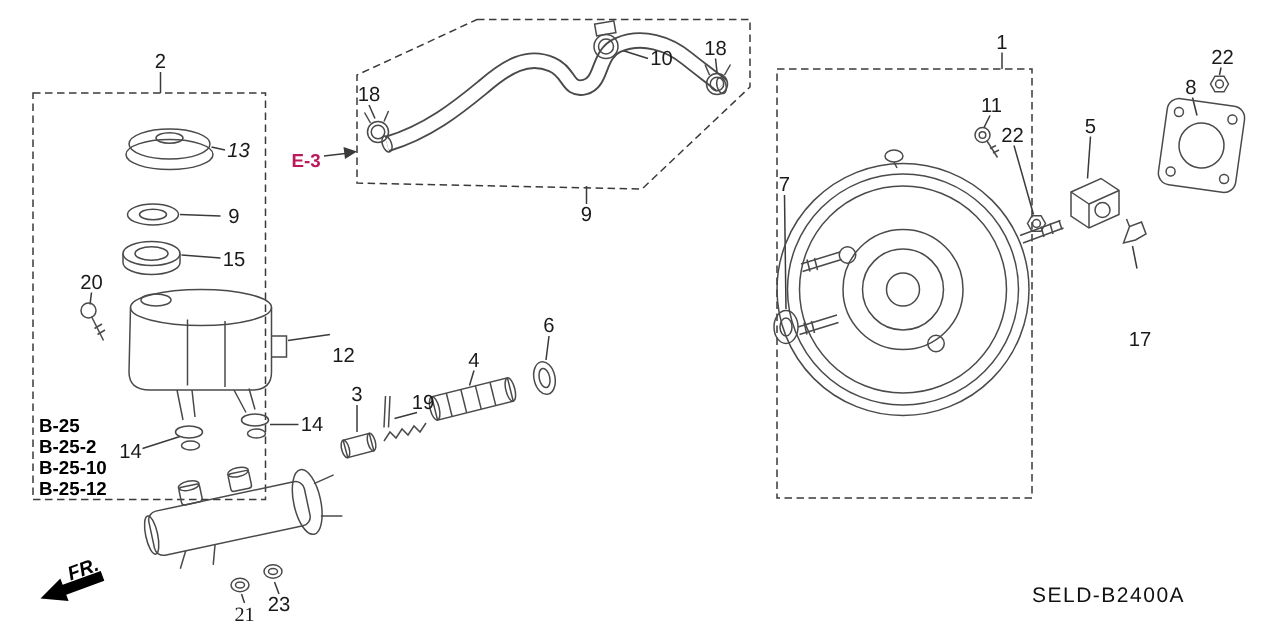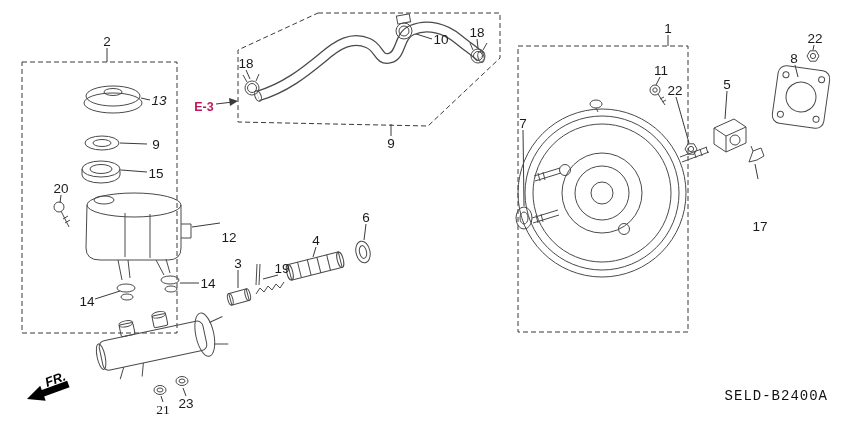--- a/index.html
+++ b/index.html
@@ -16,22 +16,22 @@
   }
   #ref-block{
     position:absolute;left:26px;top:277px;
     font-weight:bold;font-size:12.5px;line-height:14px;color:#000;
   }
   .e3-label{
     position:absolute;left:204px;top:107px;transform:translate(-50%,-50%);
     font-weight:bold;font-size:12.5px;color:#be185d;
   }
   .diagram-code{
-    position:absolute;left:688px;top:388px;width:140px;text-align:right;
-    font-family:Liberation Mono, monospace;font-size:14px;letter-spacing:1px;color:#111;
+    position:absolute;left:688px;top:388px;width:140px;text-align:left;
+    font-family:Liberation Sans, sans-serif;font-size:14px;letter-spacing:1px;color:#111;
   }
 </style>
 </head>
 <body>
 
 <div class="stage">
 
   <svg width="850" height="425" viewBox="0 0 850 425">
     <g fill="none" stroke="#3a3a3a" stroke-width="1">
 
@@ -257,18 +257,24 @@
       <div class="callout" style="left: 668px; top: 28px;">1</div>
       <div class="callout" style="left: 523px; top: 123px;">7</div>
       <div class="callout" style="left: 661px; top: 70px;">11</div>
       <div class="callout" style="left: 675px; top: 90px;">22</div>
       <div class="callout" style="left: 727px; top: 84px;">5</div>
       <div class="callout" style="left: 794px; top: 58px;">8</div>
       <div class="callout" style="left: 815px; top: 38px;">22</div>
       <div class="callout" style="left: 760px; top: 186px; margin-top: 40px;">17</div>
     </div>
 
+  <div id="ref-block">
+      <div>B-25</div>
+      <div>B-25-2</div>
+      <div>B-25-10</div>
+      <div>B-25-12</div>
+    </div>
 
   <div class="e3-label">E-3</div>
 
   <div class="diagram-code">SELD-B2400A</div>
 
 </div>
 
 </body></html>

